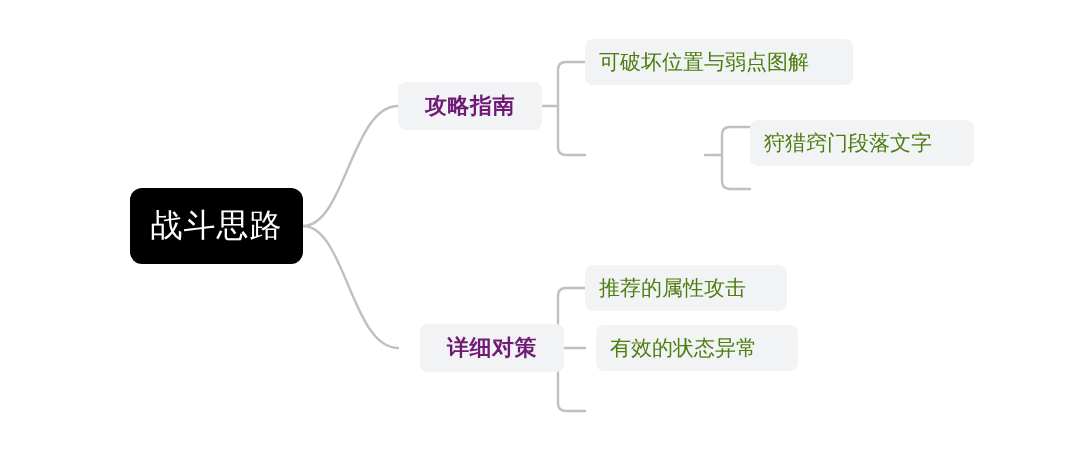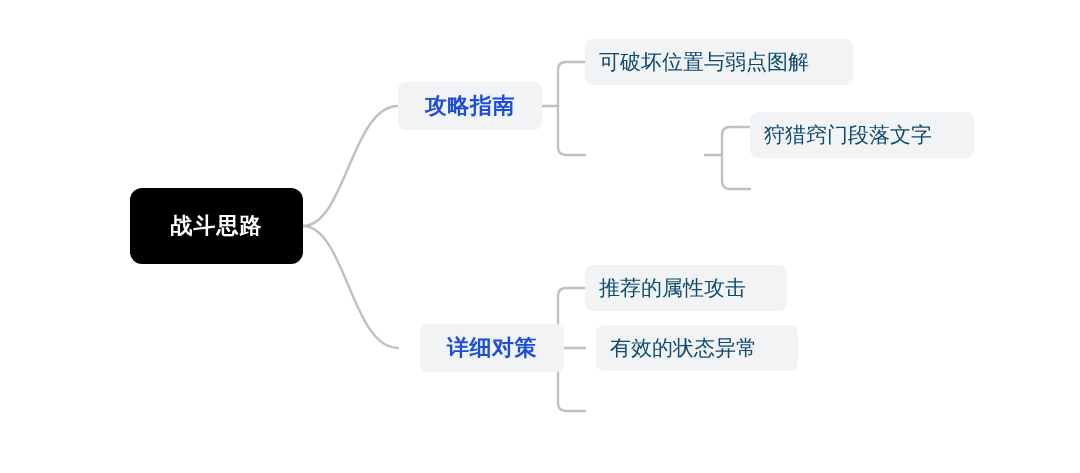--- a/index.html
+++ b/index.html
@@ -29,38 +29,38 @@
     position: absolute;
     display: flex;
     align-items: center;
     box-sizing: border-box;
     white-space: nowrap;
   }
   .node-root {
     background: #000000;
     border-radius: 12px;
     color: #ffffff;
-    font-weight: bold;
-    font-size: 22px;
+    font-weight: normal;
+    font-size: 32px;
     letter-spacing: 1px;
     justify-content: center;
   }
   .node-branch {
     background: #f2f3f5;
     border-radius: 8px;
-    color: #1d4ed8;
+    color: #701a75;
     font-weight: bold;
     font-size: 22px;
     letter-spacing: 0.5px;
     justify-content: center;
   }
   .node-leaf {
     background: #f2f3f5;
     border-radius: 8px;
-    color: #0c4a6e;
+    color: #4d7c0f;
     font-weight: normal;
     font-size: 21px;
     padding: 0 14px;
     justify-content: flex-start;
   }
   .node-label {
     display: block;
   }
 </style>
 </head>
@@ -100,21 +100,21 @@
 
   <div class="node node-branch" style="left:420px; top:324px; width:144px; height:48px;">
     <span class="node-label">详细对策</span>
   </div>
 
   <div class="node node-leaf" style="left:585px; top:39px; width:268px; height:46px;">
     <span class="node-label">可破坏位置与弱点图解</span>
   </div>
 
 
-  <div class="node node-leaf" style="left:750px; top:112px; width:224px; height:46px;">
+  <div class="node node-leaf" style="left:750px; top:120px; width:224px; height:46px;">
     <span class="node-label">狩猎窍门段落文字</span>
   </div>
 
 
   <div class="node node-leaf" style="left:585px; top:265px; width:202px; height:46px;">
     <span class="node-label">推荐的属性攻击</span>
   </div>
 
   <div class="node node-leaf" style="left:596px; top:325px; width:202px; height:46px;">
     <span class="node-label">有效的状态异常</span>

